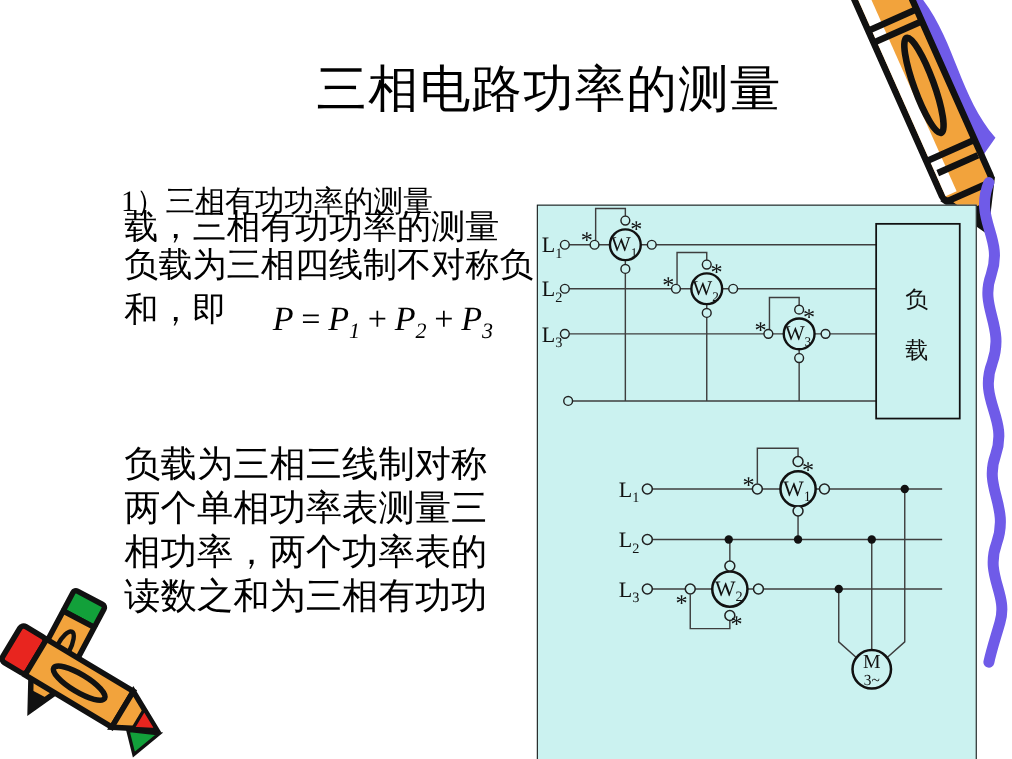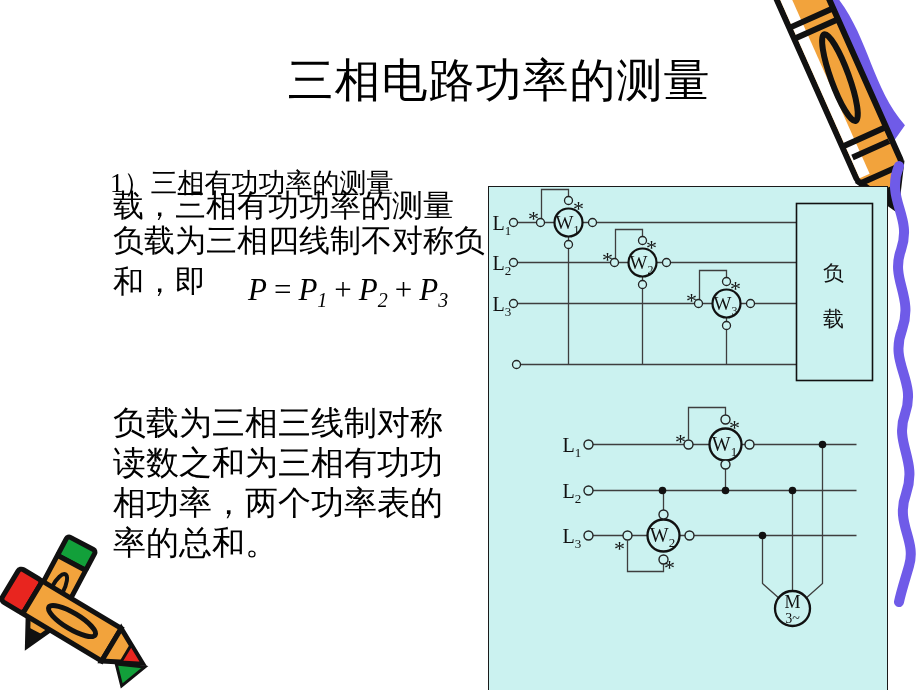--- a/index.html
+++ b/index.html
@@ -36,23 +36,23 @@
   <div class="para-line">载，三相有功功率的测量</div>
   <div class="para-line">负载为三相四线制不对称负</div>
   <div class="para-line line-flex">
     <span>和，即</span>
     <span class="formula"><i>P</i><span class="op">=</span><i>P</i><sub>1</sub><span class="op">+</span><i>P</i><sub>2</sub><span class="op">+</span><i>P</i><sub>3</sub></span>
   </div>
 </div>
 
 <div class="para para2">
   <div class="para-line">负载为三相三线制对称</div>
+  <div class="para-line">两个单相功率表测量三</div>
+  <div class="para-line">相功率，两个功率表的</div>
   <div class="para-line">读数之和为三相有功功</div>
-  <div class="para-line">相功率，两个功率表的</div>
-  <div class="para-line">率的总和。</div>
 </div>
 
 <svg id="crayonTR" class="deco" width="165" height="232" viewBox="0 0 165 232">
   <g transform="rotate(-24 45 10)">
     <path d="M80,0 C100,55 78,105 94,158 L74,170 L66,60 Z" fill="#6f5be8"></path>
     <rect x="28" y="-22" width="48" height="216" rx="7" fill="#f2a33c" stroke="#111" stroke-width="6"></rect>
     <rect x="31" y="-18" width="11" height="206" fill="#ffffff"></rect>
     <path d="M28,22 H76 M30,34 H76" stroke="#111" stroke-width="6" fill="none"></path>
     <ellipse cx="54" cy="88" rx="9" ry="46" fill="none" stroke="#111" stroke-width="6" transform="rotate(4 54 88)"></ellipse>
     <path d="M28,152 H76 M33,166 H73" stroke="#111" stroke-width="6" fill="none"></path>

